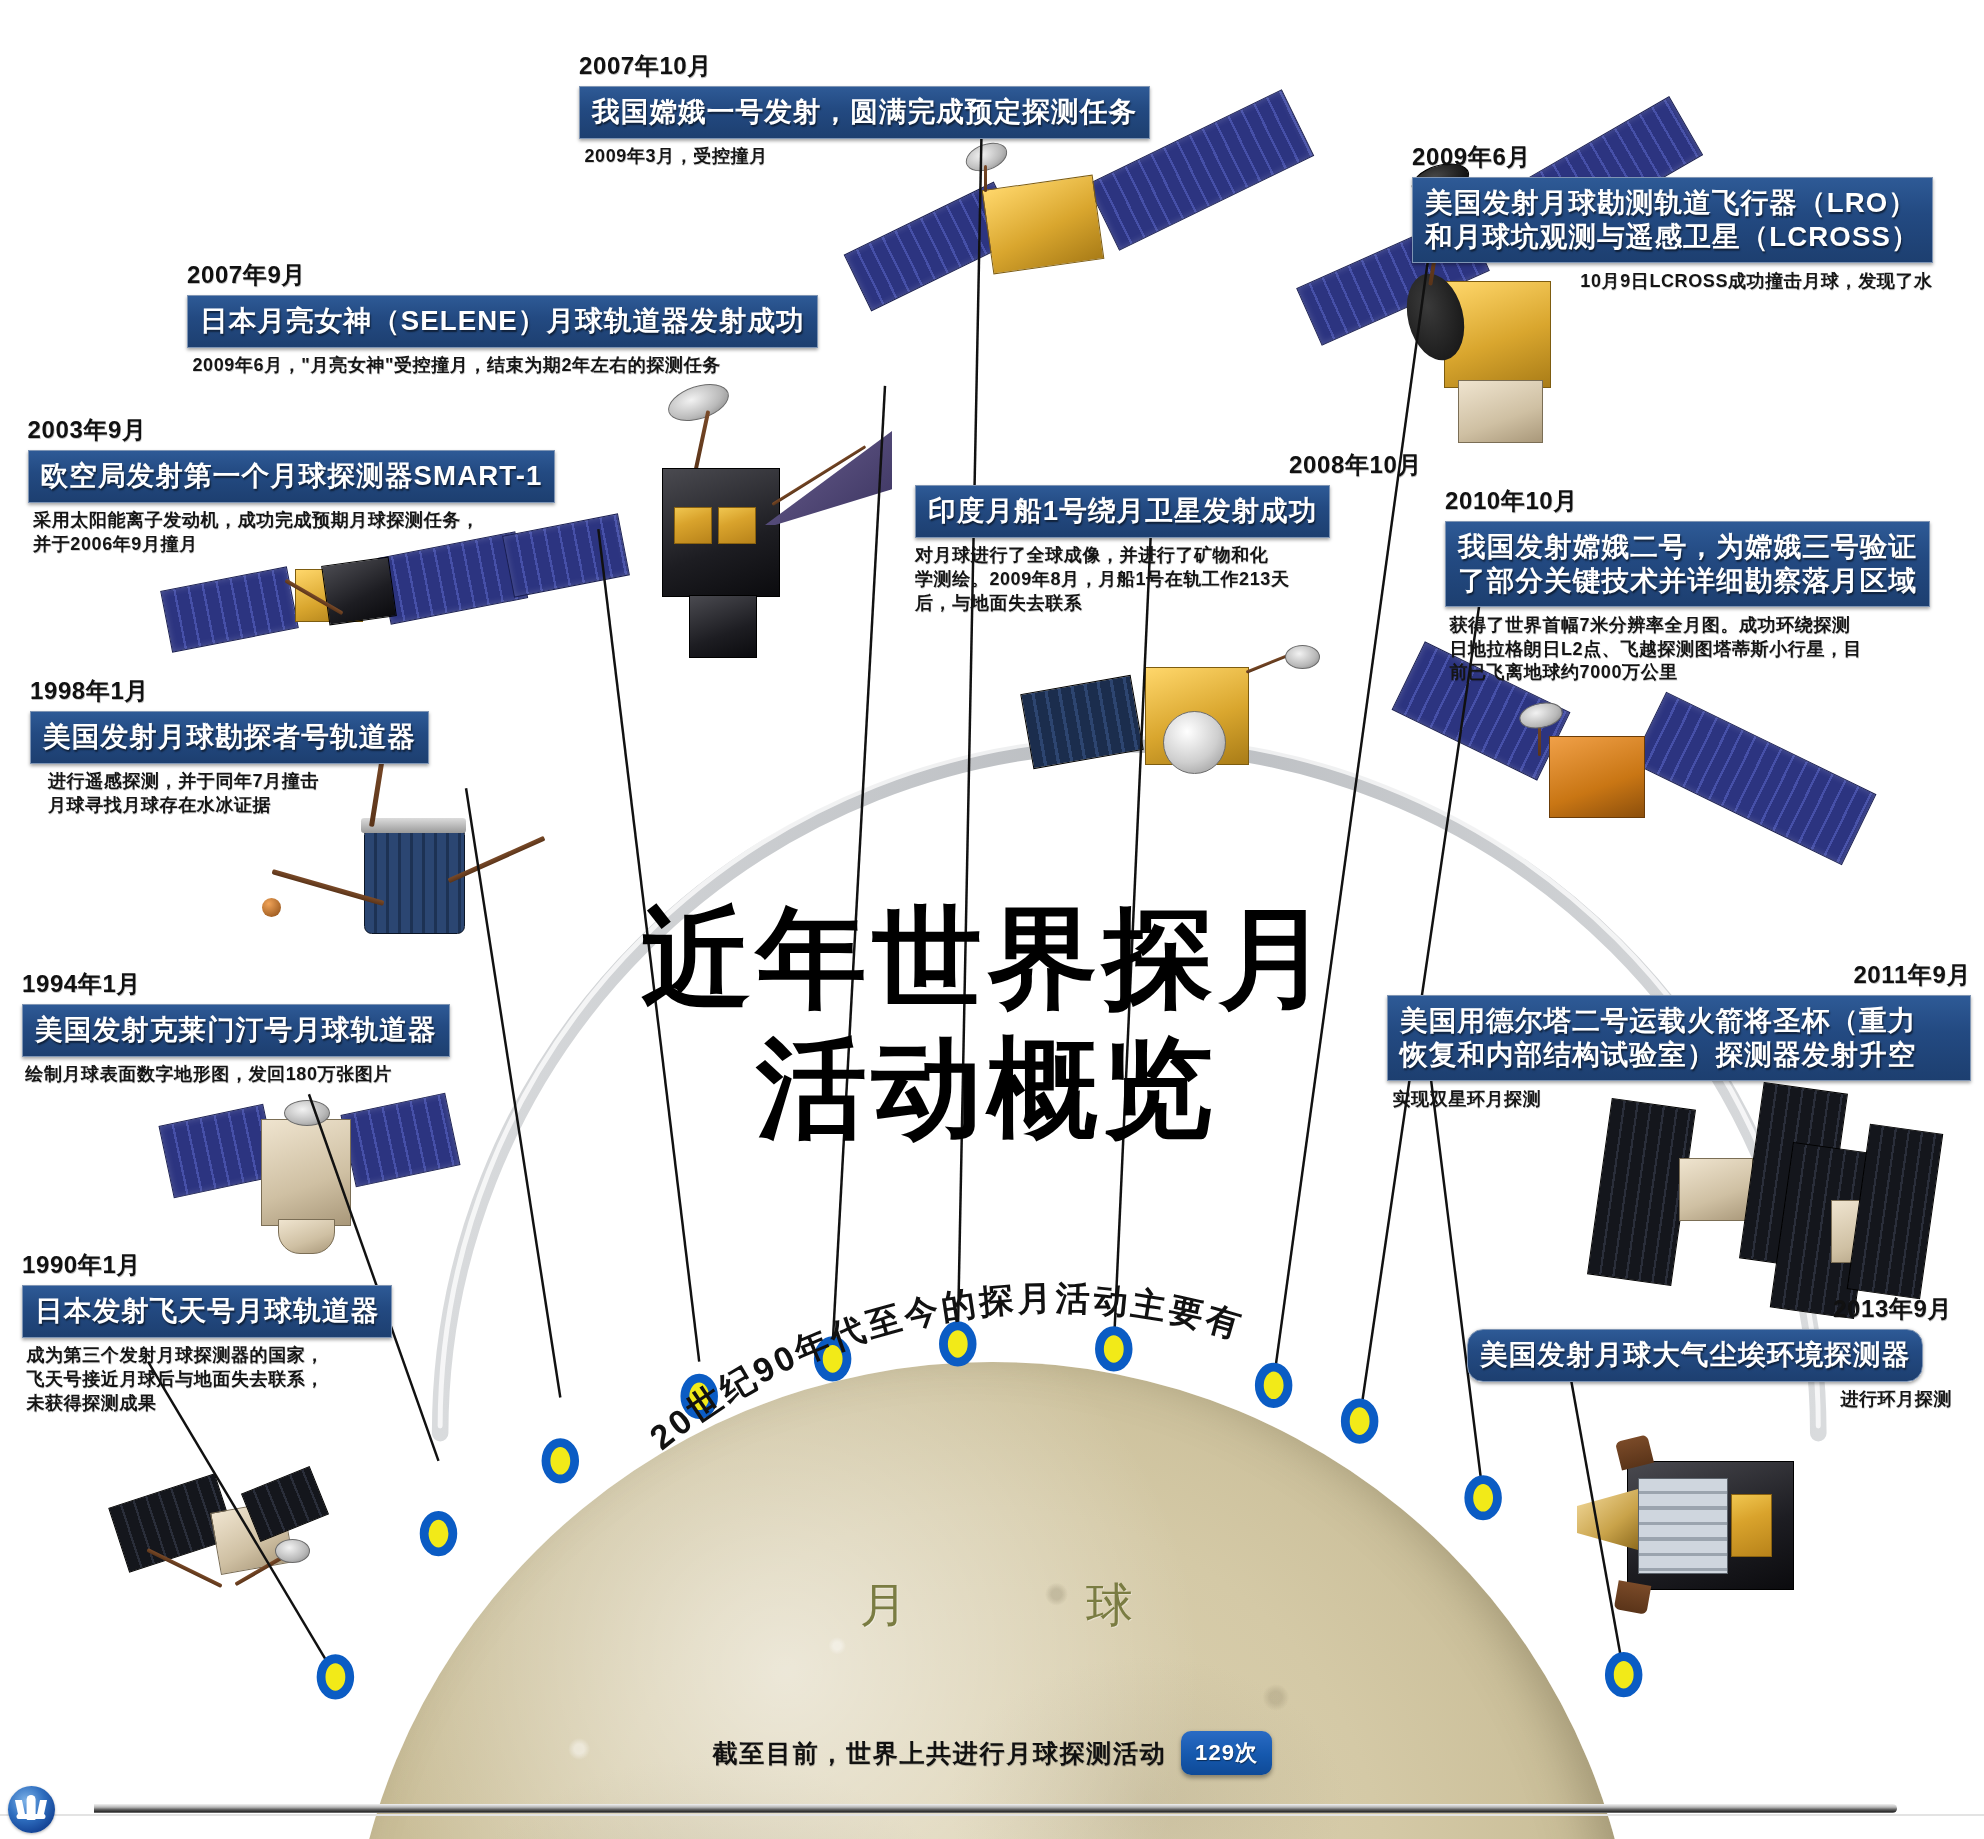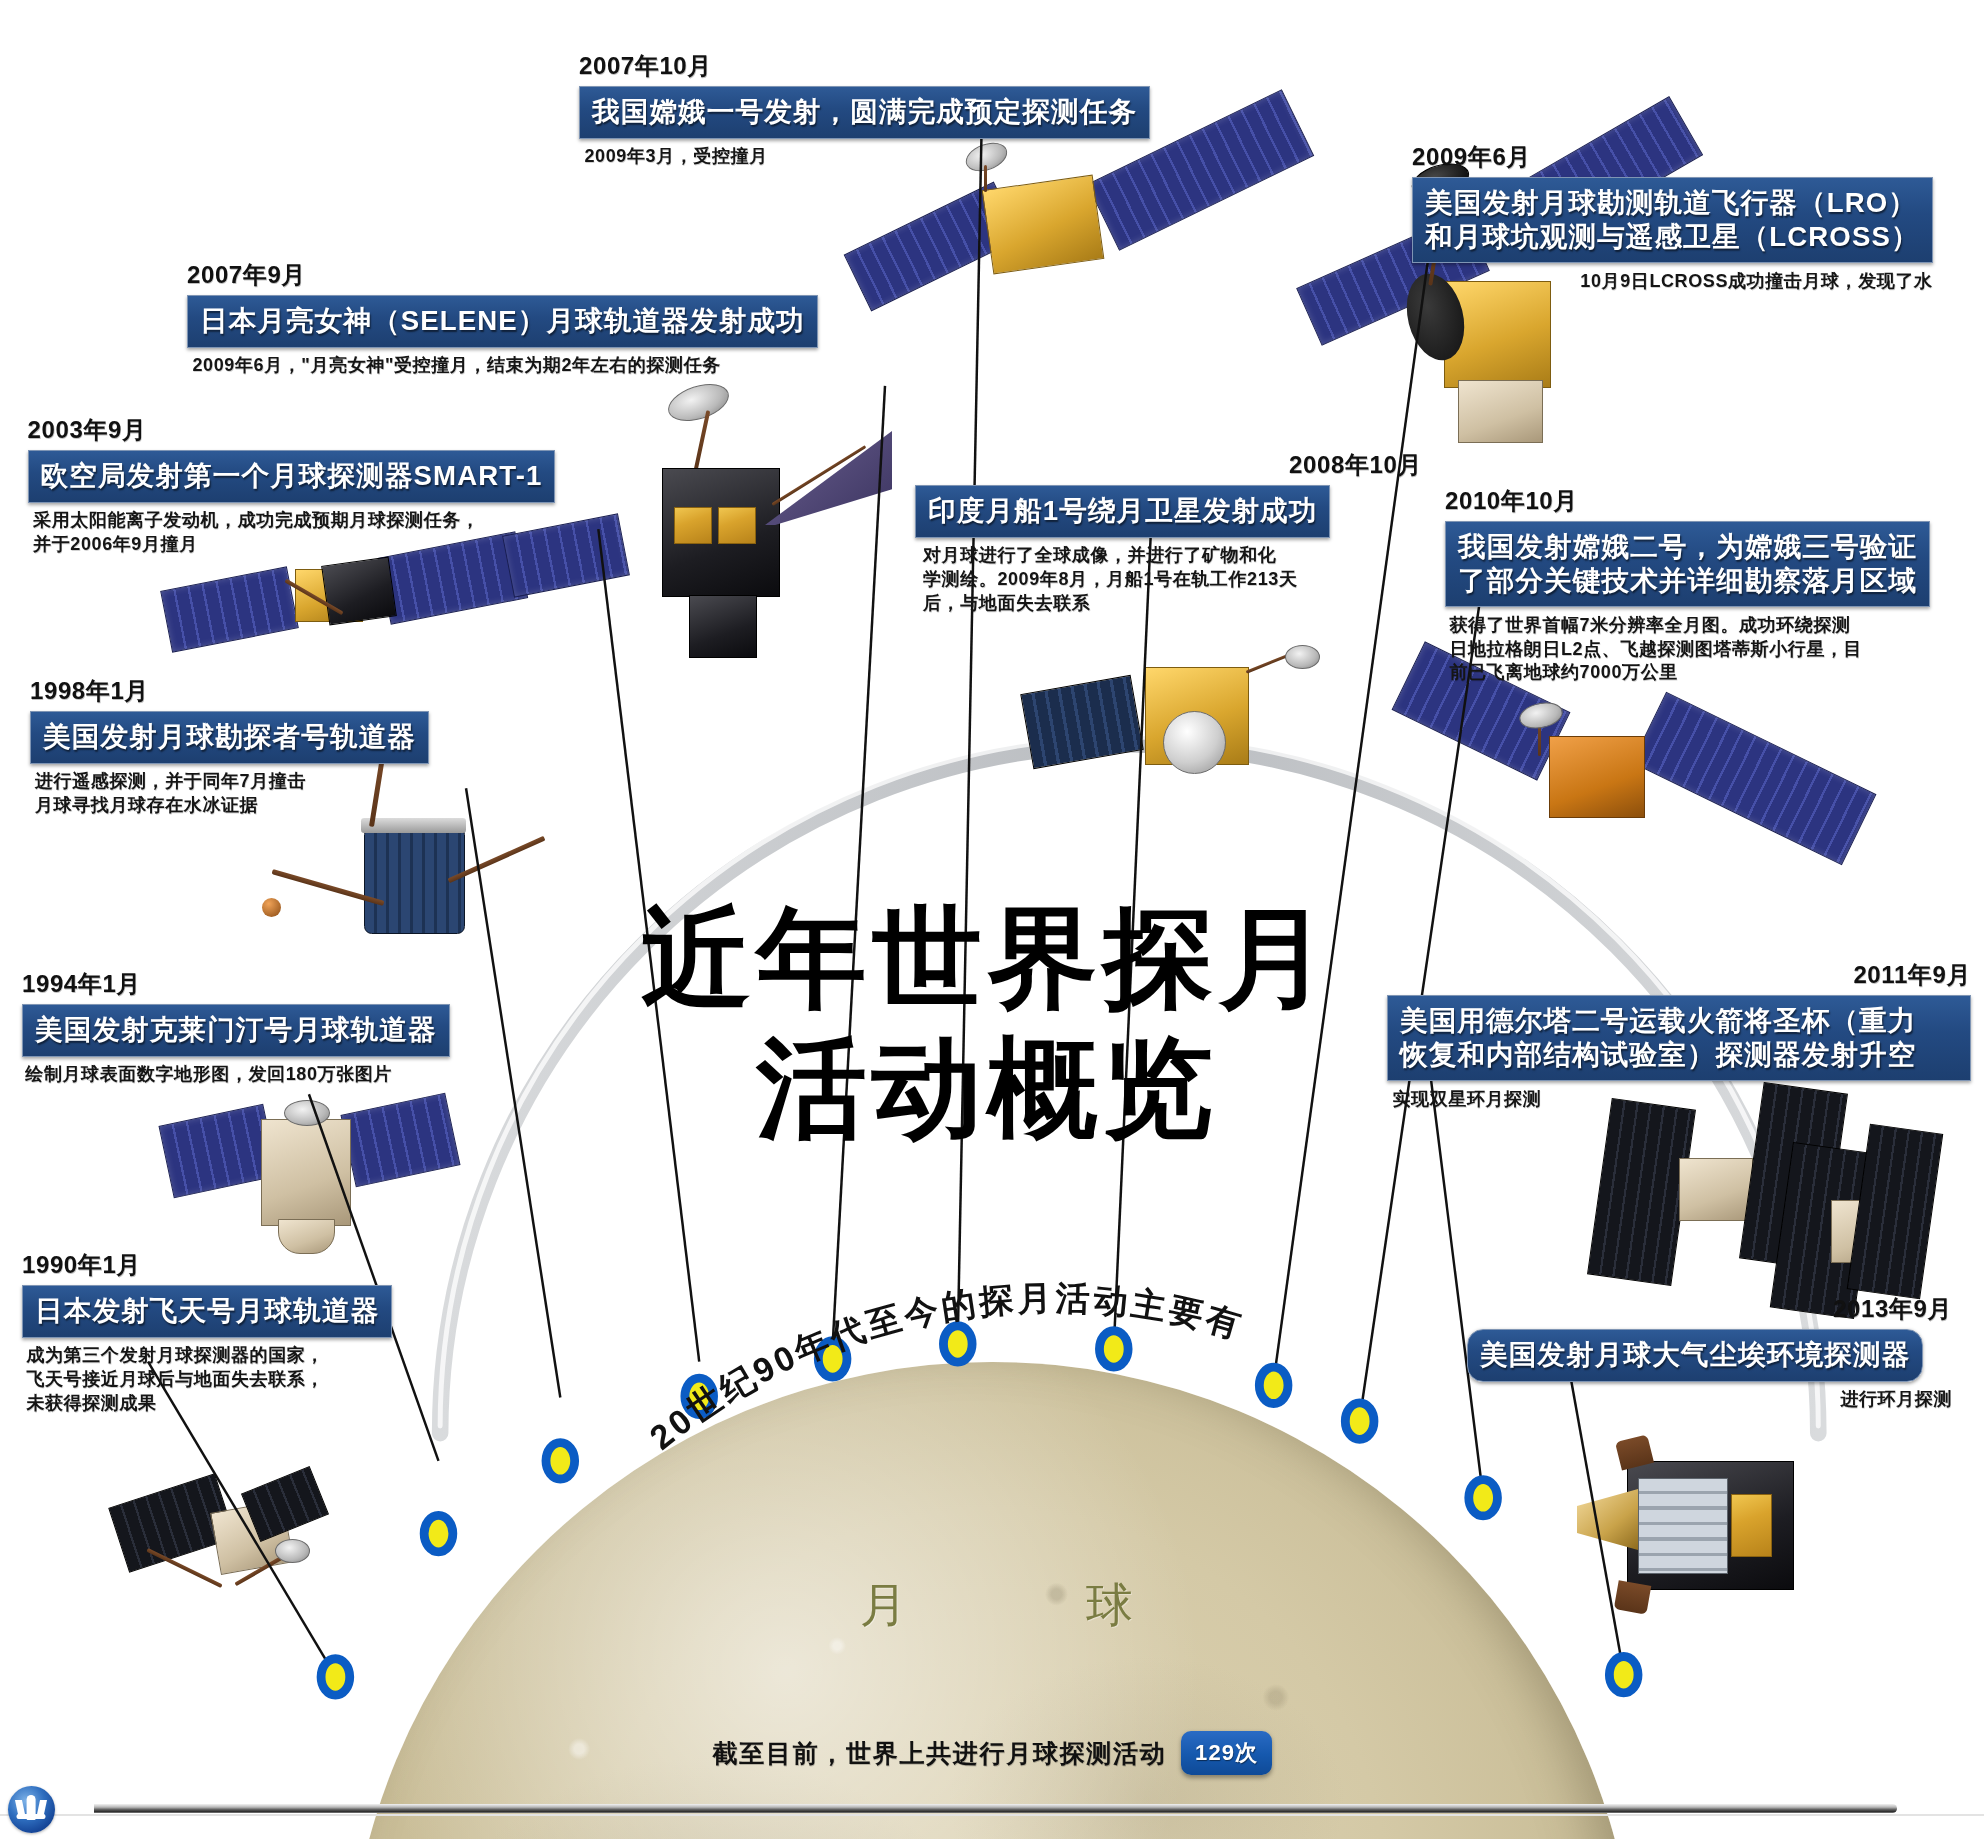--- a/index.html
+++ b/index.html
@@ -390,38 +390,38 @@
   <div class="card" style="left:27.6px;top:414px;z-index:60;">
     <div class="date">2003年9月</div>
     <div class="bar">欧空局发射第一个月球探测器SMART-1</div>
     <div class="sub" style="white-space:pre-line;margin-left:5.5px;">采用太阳能离子发动机，成功完成预期月球探测任务，
 并于2006年9月撞月</div>
   </div>
 
   <div class="card" style="left:915px;top:449px;z-index:60;width:507px;">
     <div class="date right">2008年10月</div>
     <div class="bar" style="display:inline-block;">印度月船1号绕月卫星发射成功</div>
-    <div class="sub" style="white-space:pre-line;margin-left:8px;">对月球进行了全球成像，并进行了矿物和化
+    <div class="sub" style="white-space:pre-line;">对月球进行了全球成像，并进行了矿物和化
 学测绘。2009年8月，月船1号在轨工作213天
 后，与地面失去联系</div>
   </div>
 
   <div class="card" style="left:1445px;top:485px;z-index:60;">
     <div class="date">2010年10月</div>
     <div class="bar" style="white-space:pre-line;text-align:center;">我国发射嫦娥二号，为嫦娥三号验证
 了部分关键技术并详细勘察落月区域</div>
     <div class="sub" style="white-space:pre-line;margin-left:4.4px;">获得了世界首幅7米分辨率全月图。成功环绕探测
 日地拉格朗日L2点、飞越探测图塔蒂斯小行星，目
 前已飞离地球约7000万公里</div>
   </div>
 
   <div class="card" style="left:30px;top:675px;z-index:60;">
     <div class="date">1998年1月</div>
     <div class="bar">美国发射月球勘探者号轨道器</div>
-    <div class="sub" style="white-space:pre-line;margin-left:5px;">进行遥感探测，并于同年7月撞击
+    <div class="sub" style="white-space:pre-line;margin-left:18px;">进行遥感探测，并于同年7月撞击
 月球寻找月球存在水冰证据</div>
   </div>
 
   <div class="card" style="left:22px;top:968px;z-index:60;">
     <div class="date">1994年1月</div>
     <div class="bar">美国发射克莱门汀号月球轨道器</div>
     <div class="sub" style="margin-left:3.3px;">绘制月球表面数字地形图，发回180万张图片</div>
   </div>
 
   <div class="card" style="left:1387px;top:959px;z-index:60;width:584px;">

